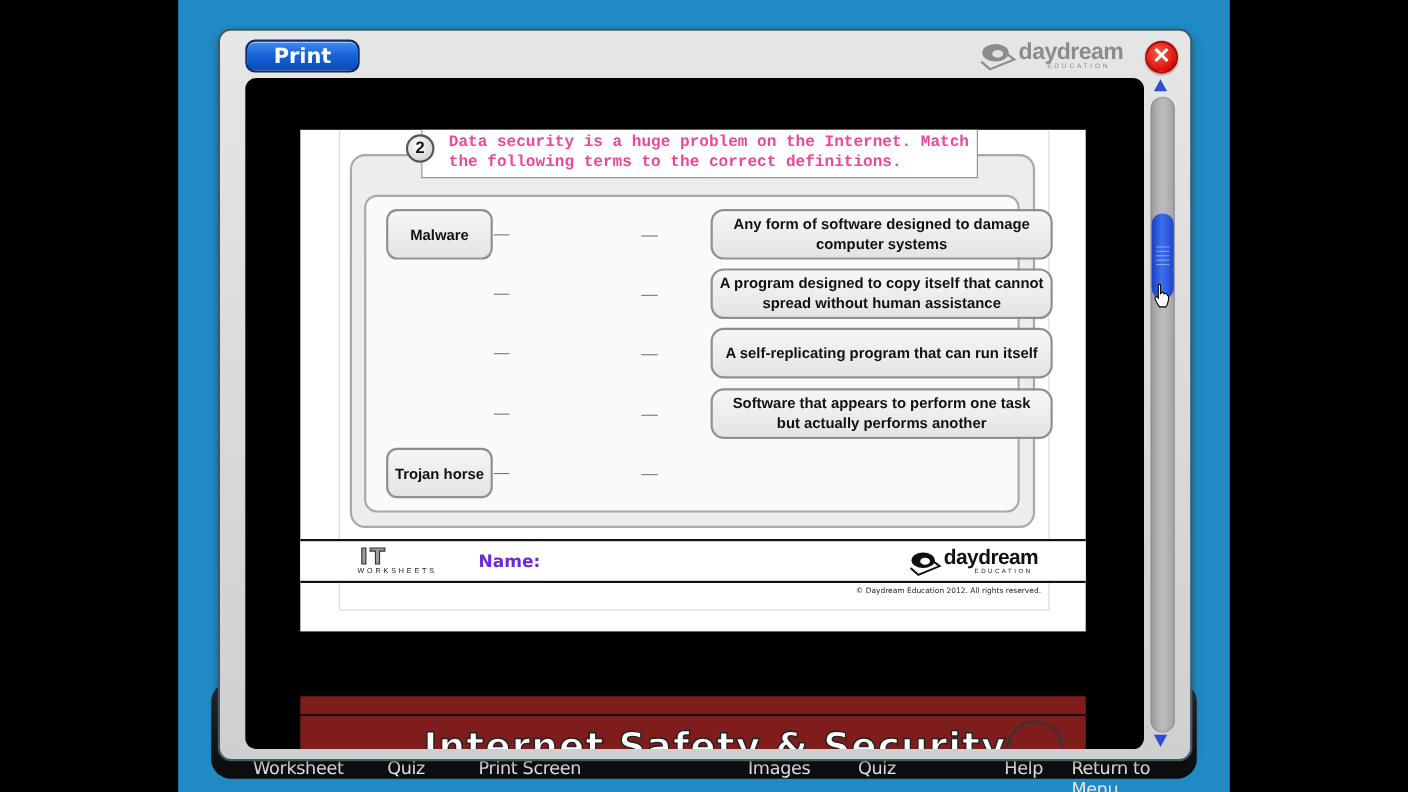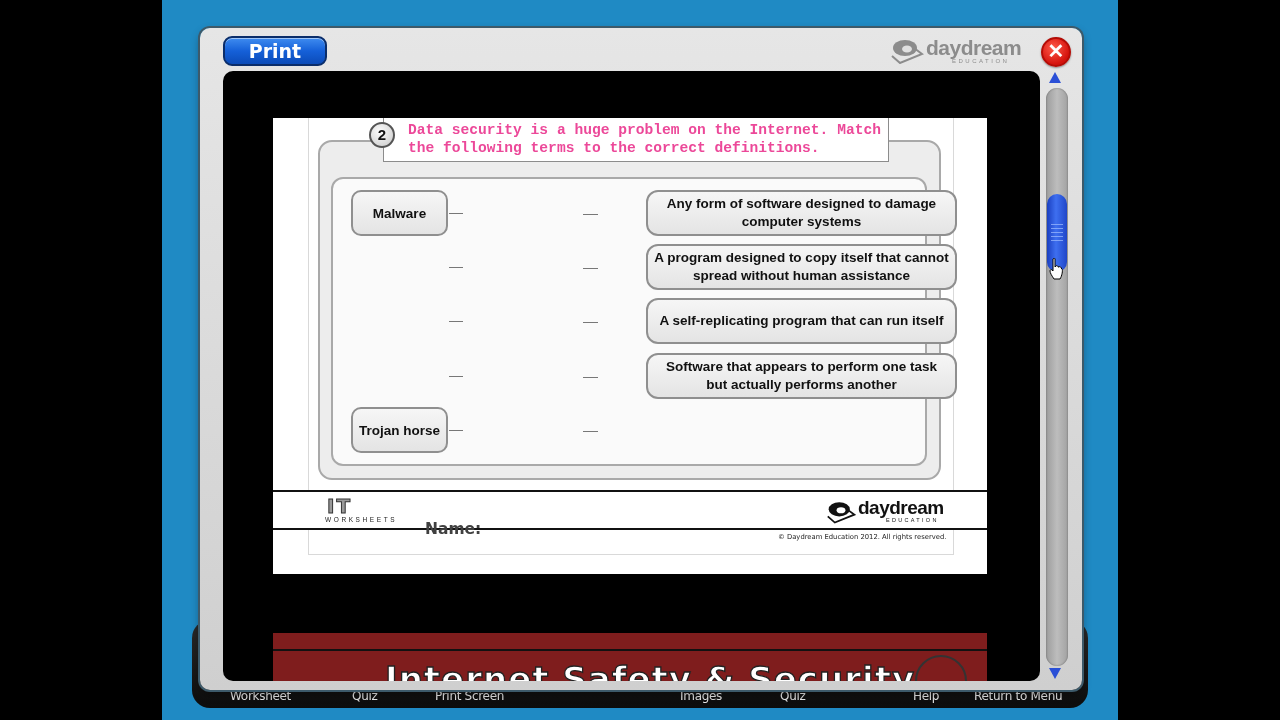--- a/index.html
+++ b/index.html
@@ -3,21 +3,21 @@
 <meta charset="utf-8">
 <style>
   * { box-sizing: border-box; margin: 0; padding: 0; }
   html, body { width: 1280px; height: 720px; overflow: hidden; background: #000; }
   body { position: relative; font-family: "Liberation Sans", sans-serif; }
 
   .stage { position: absolute; left: 162px; top: 0; width: 956px; height: 720px; background: #1f8ac4; }
 
   
   .navbar { position: absolute; left: 192px; top: 620px; width: 896px; height: 88px; background: linear-gradient(#2a2a2a, #0c0c0c); border-radius: 18px; }
-  .navbar .nav-item { position: absolute; top: 69px; color: #e8e8e8; font-size: 12px; font-family: "DejaVu Sans", sans-serif; letter-spacing: -0.3px; cursor: pointer; }
+  .navbar .nav-item { position: absolute; top: 69px; color: #e8e8e8; font-size: 16px; font-family: "DejaVu Sans", sans-serif; letter-spacing: -0.3px; cursor: pointer; }
 
   
   .frame { position: absolute; left: 200px; top: 28px; width: 882px; height: 662px; background: linear-gradient(#e6e6e6, #cfcfcf); border-radius: 10px; box-shadow: 0 0 0 2px #3d5a6a, 0 4px 10px rgba(0,0,0,0.4); }
 
   .print-btn { position: absolute; left: 23px; top: 8px; width: 104px; height: 30px; border-radius: 9px; background: linear-gradient(#3f8cf0 0%, #1560d8 50%, #0b4bb8 100%); border: 2px solid #0a2d6a; color: #fff; font-weight: bold; font-size: 19px; text-align: center; line-height: 26px; font-family: "DejaVu Sans", sans-serif; cursor: pointer; box-shadow: inset 0 1px 0 rgba(255,255,255,0.5); }
 
   .brand-top { position: absolute; left: 690px; top: 8px; width: 140px; height: 30px; }
   .brand-top .logo-text { position: absolute; left: 36px; top: 0px; font-size: 21px; font-weight: bold; color: #8c8c8c; font-family: "Liberation Sans", sans-serif; letter-spacing: -0.5px; }
   .brand-top .logo-sub { position: absolute; left: 62px; top: 22px; font-size: 6px; color: #8c8c8c; letter-spacing: 2.5px; }
   .brand-top .logo-mark { position: absolute; left: 0; top: 2px; width: 34px; height: 26px; }
@@ -41,21 +41,21 @@
   .q-inner { position: absolute; left: 58px; top: 59px; width: 596px; height: 289px; border: 2px solid #a9a9a9; border-radius: 12px; background: #fafafa; }
 
   .term { position: absolute; left: 78px; width: 97px; height: 46px; border: 2px solid #8f8f8f; border-radius: 10px; background: linear-gradient(#f6f6f6, #e4e4e4); font-weight: bold; font-size: 13.5px; color: #111; text-align: center; display: flex; align-items: center; justify-content: center; cursor: pointer; }
   .def { position: absolute; left: 325px; width: 311px; height: 46px; border: 2px solid #8f8f8f; border-radius: 12px; background: linear-gradient(#f6f6f6, #e4e4e4); font-weight: bold; font-size: 13.5px; color: #111; text-align: center; display: flex; align-items: center; justify-content: center; line-height: 18px; padding: 0 6px; cursor: pointer; margin-left: 48px; }
   .tick-l { position: absolute; left: 176px; width: 14px; height: 1px; background: #777; }
   .tick-r { position: absolute; left: 310px; width: 15px; height: 1px; background: #777; }
 
   .footer-band { position: absolute; left: 0; top: 372px; width: 714px; height: 40px; border-top: 2px solid #111; border-bottom: 2px solid #111; background: #fff; }
   .it-logo { position: absolute; left: 54px; top: 4px; font-size: 20px; font-weight: bold; color: #9a9a9a; letter-spacing: 2px; -webkit-text-stroke: 1px #333; font-family: "DejaVu Sans", sans-serif; line-height: 20px; }
   .it-sub { position: absolute; left: 52px; top: 24px; font-size: 6.5px; color: #222; letter-spacing: 2.6px; }
-  .name-label { position: absolute; left: 152px; top: 9px; font-size: 15.5px; font-weight: bold; color: #404040; font-family: "DejaVu Sans", sans-serif; margin-top: 19px; }
+  .name-label { position: absolute; left: 162px; top: 9px; font-size: 15.5px; font-weight: bold; color: #6d28d9; font-family: "DejaVu Sans", sans-serif; }
   .brand-foot { position: absolute; left: 553px; top: 6px; width: 120px; height: 28px; }
   .brand-foot .logo-text { position: absolute; left: 32px; top: -1px; font-size: 19px; font-weight: bold; color: #111; letter-spacing: -0.5px; }
   .brand-foot .logo-sub { position: absolute; left: 60px; top: 19px; font-size: 5.5px; color: #111; letter-spacing: 2.3px; }
   .brand-foot .logo-mark { position: absolute; left: 0; top: 2px; width: 30px; height: 24px; }
   .copyright { position: absolute; left: 505px; top: 415px; font-size: 6.8px; color: #222; font-family: "DejaVu Sans", sans-serif; }
 
   
   .page2 { position: absolute; left: 50px; top: 562px; width: 714px; height: 60px; background: #7f1d1d; text-align: right; }
   .page2 .rule { position: absolute; left: 0; top: 16px; width: 714px; height: 2px; background: #111; }
   .page2 .title { position: absolute; left: 112px; top: 26px; font-size: 34px; font-weight: bold; color: #fff; -webkit-text-stroke: 1.3px #222; font-family: "DejaVu Sans", sans-serif; letter-spacing: 1px; white-space: nowrap; }

